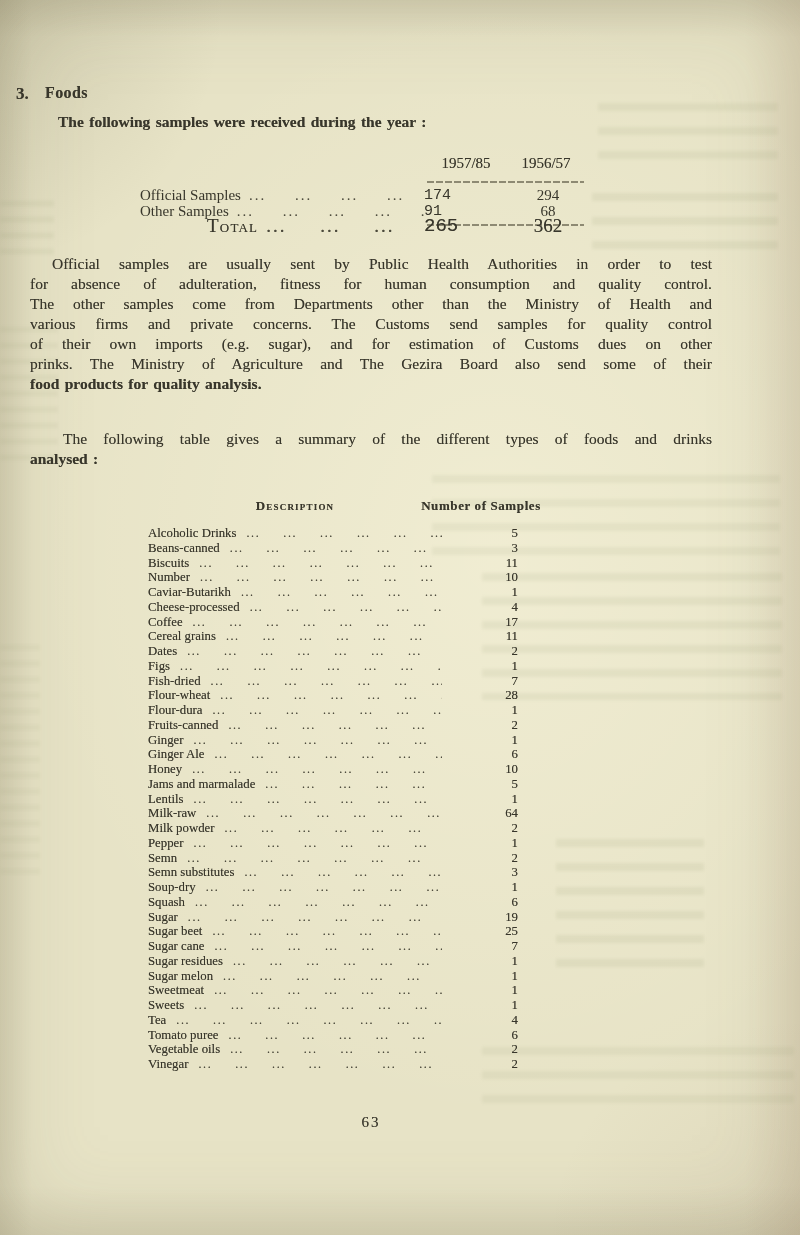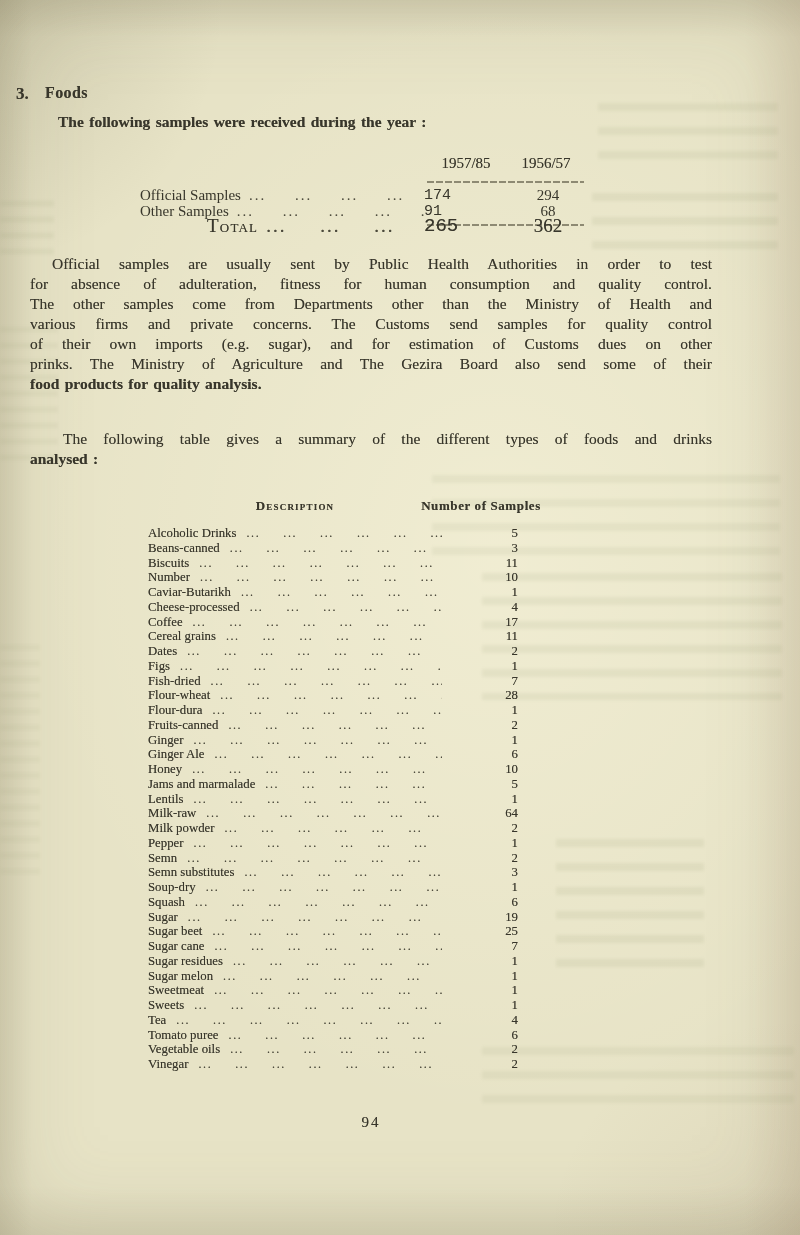--- a/index.html
+++ b/index.html
@@ -314,14 +314,14 @@
         <span class="dots">...&nbsp;&nbsp;&nbsp;&nbsp;&nbsp;...&nbsp;&nbsp;&nbsp;&nbsp;&nbsp;...&nbsp;&nbsp;&nbsp;&nbsp;&nbsp;...&nbsp;&nbsp;&nbsp;&nbsp;&nbsp;...&nbsp;&nbsp;&nbsp;&nbsp;&nbsp;...&nbsp;&nbsp;&nbsp;&nbsp;&nbsp;...&nbsp;&nbsp;&nbsp;&nbsp;&nbsp;...&nbsp;&nbsp;&nbsp;&nbsp;&nbsp;...&nbsp;&nbsp;&nbsp;&nbsp;&nbsp;...&nbsp;&nbsp;&nbsp;&nbsp;&nbsp;...&nbsp;&nbsp;&nbsp;&nbsp;&nbsp;...&nbsp;&nbsp;&nbsp;&nbsp;&nbsp;</span>
         <span class="fval">2</span>
       </div>
       <div class="frow">
         <span class="fname">Vinegar</span>
         <span class="dots">...&nbsp;&nbsp;&nbsp;&nbsp;&nbsp;...&nbsp;&nbsp;&nbsp;&nbsp;&nbsp;...&nbsp;&nbsp;&nbsp;&nbsp;&nbsp;...&nbsp;&nbsp;&nbsp;&nbsp;&nbsp;...&nbsp;&nbsp;&nbsp;&nbsp;&nbsp;...&nbsp;&nbsp;&nbsp;&nbsp;&nbsp;...&nbsp;&nbsp;&nbsp;&nbsp;&nbsp;...&nbsp;&nbsp;&nbsp;&nbsp;&nbsp;...&nbsp;&nbsp;&nbsp;&nbsp;&nbsp;...&nbsp;&nbsp;&nbsp;&nbsp;&nbsp;...&nbsp;&nbsp;&nbsp;&nbsp;&nbsp;...&nbsp;&nbsp;&nbsp;&nbsp;&nbsp;</span>
         <span class="fval">2</span>
       </div>
     </div>
 
-  <div id="pagenum" class="ink">94</div>
+  <div id="pagenum" class="ink">63</div>
 </div>
 
 </body></html>

